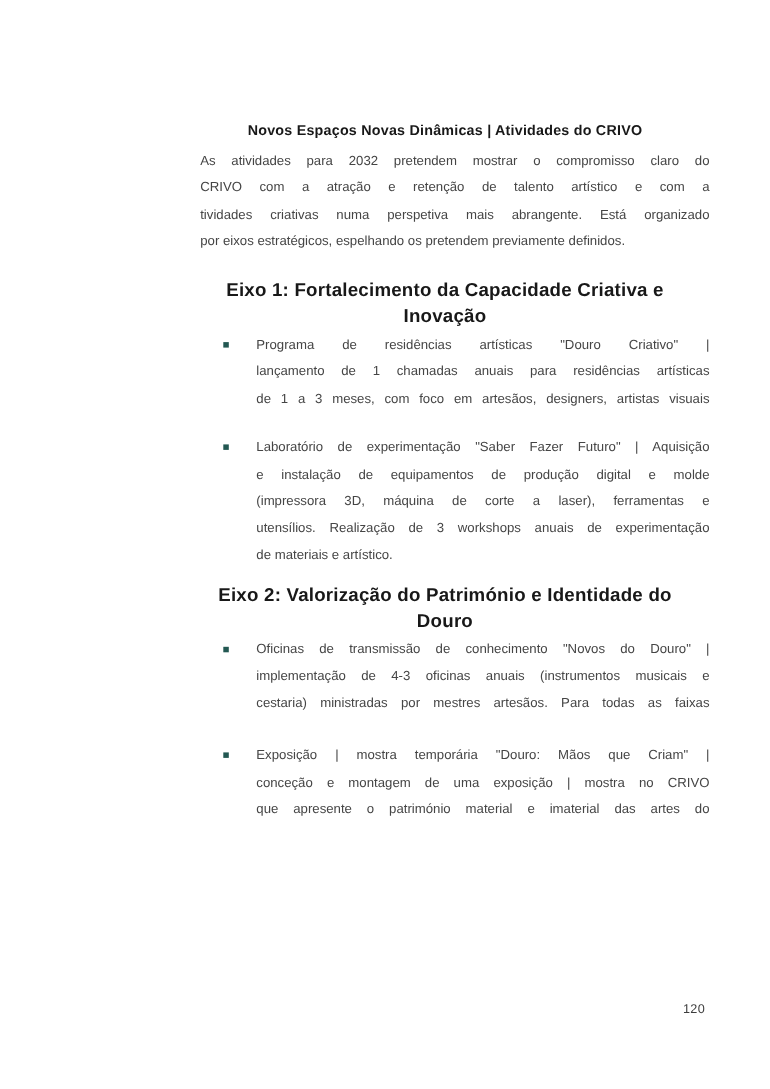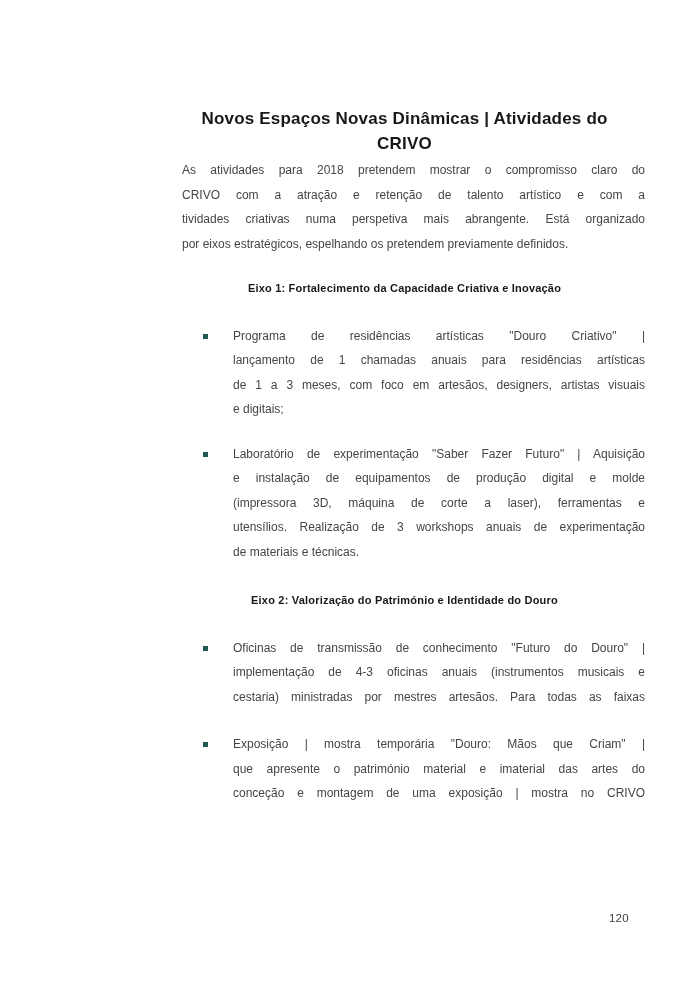--- a/index.html
+++ b/index.html
@@ -17,21 +17,21 @@
     overflow: hidden;
   }
   .content {
     position: absolute;
     left: 182px;
     top: 107px;
     width: 463px;
   }
   .title {
     margin: 0;
-    font-size: 17px;
+    font-size: 13px;
     font-weight: bold;
     color: #181818;
     text-align: center;
     padding-right: 18px;
     line-height: 24.5px;
     letter-spacing: 0.2px;
   }
   .para {
     margin-top: 2px;
   }
@@ -40,38 +40,38 @@
     line-height: 24.5px;
     letter-spacing: 0px;
     white-space: normal;
   }
   .line.j {
     text-align: justify;
     text-align-last: justify;
   }
   .heading {
     margin: 20px 0 0 0;
-    font-size: 11px;
+    font-size: 17px;
     font-weight: bold;
     color: #181818;
     text-align: center;
     padding-right: 18px;
     line-height: 24.5px;
     letter-spacing: 0.2px;
   }
   .heading.h2 {
-    margin-top: 24px;
+    margin-top: 12px;
     text-align: center;
   }
   .bullet {
     display: flex;
     margin-top: 20px;
   }
   .bullet.first {
-    margin-top: 23px;
+    margin-top: 0;
   }
   .bullet.b4 {
     margin-top: 23px;
   }
   .gutter {
     flex: none;
     width: 51px;
     box-sizing: border-box;
     padding-left: 21px;
     padding-top: 10px;
@@ -82,89 +82,88 @@
     height: 5px;
     background: #235852;
   }
   .blines {
     flex: 1;
     min-width: 0;
   }
   .pagenum {
     position: absolute;
     top: 910px;
-    right: 71px;
+    right: 59px;
     font-size: 11.5px;
     line-height: 16px;
     color: #3d3d3d;
     letter-spacing: 0.3px;
   }
 </style>
 </head>
 <body>
 
 <div class="page">
   <div class="content">
 
     <h1 class="title">Novos Espaços Novas Dinâmicas | Atividades do CRIVO</h1>
 
     <div class="para">
-        <div class="line j">As atividades para 2018 pretendem mostrar o compromisso claro do</div>
+        <div class="line j">As atividades para 2032 pretendem mostrar o compromisso claro do</div>
         <div class="line j">CRIVO com a atração e retenção de talento artístico e com a</div>
         <div class="line j">tividades criativas numa perspetiva mais abrangente. Está organizado</div>
         <div class="line">por eixos estratégicos, espelhando os pretendem previamente definidos.</div>
       </div>
 
     <h2 class="heading h1">Eixo 1: Fortalecimento da Capacidade Criativa e Inovação</h2>
 
     <div class="bullet first">
       <div class="gutter">
         <span class="sq" style="background: rgb(35, 88, 82);"></span>
       </div>
       <div class="blines">
           <div class="line j">Programa de residências artísticas "Douro Criativo" |</div>
           <div class="line j">lançamento de 1 chamadas anuais para residências artísticas</div>
           <div class="line j">de 1 a 3 meses, com foco em artesãos, designers, artistas visuais</div>
-          <div class="line">e digitais;</div>
         </div>
     </div>
 
     <div class="bullet">
       <div class="gutter">
         <span class="sq" style="background: rgb(35, 88, 82);"></span>
       </div>
       <div class="blines">
           <div class="line j">Laboratório de experimentação "Saber Fazer Futuro" | Aquisição</div>
           <div class="line j">e instalação de equipamentos de produção digital e molde</div>
           <div class="line j">(impressora 3D, máquina de corte a laser), ferramentas e</div>
           <div class="line j">utensílios. Realização de 3 workshops anuais de experimentação</div>
-          <div class="line">de materiais e técnicas.</div>
+          <div class="line">de materiais e artístico.</div>
         </div>
     </div>
 
     <h2 class="heading h2">Eixo 2: Valorização do Património e Identidade do Douro</h2>
 
     <div class="bullet first">
       <div class="gutter">
         <span class="sq" style="background: rgb(35, 88, 82);"></span>
       </div>
       <div class="blines">
-          <div class="line j">Oficinas de transmissão de conhecimento "Futuro do Douro" |</div>
+          <div class="line j">Oficinas de transmissão de conhecimento "Novos do Douro" |</div>
           <div class="line j">implementação de 4-3 oficinas anuais (instrumentos musicais e</div>
           <div class="line j">cestaria) ministradas por mestres artesãos. Para todas as faixas</div>
         </div>
     </div>
 
     <div class="bullet b4">
       <div class="gutter">
         <span class="sq" style="background: rgb(35, 88, 82);"></span>
       </div>
       <div class="blines">
           <div class="line j">Exposição | mostra temporária "Douro: Mãos que Criam" |</div>
+          <div class="line j">conceção e montagem de uma exposição | mostra no CRIVO</div>
           <div class="line j">que apresente o património material e imaterial das artes do</div>
-          <div class="line j">conceção e montagem de uma exposição | mostra no CRIVO</div>
         </div>
     </div>
 
   </div>
 
   <div class="pagenum">120</div>
 </div>
 
 </body></html>

